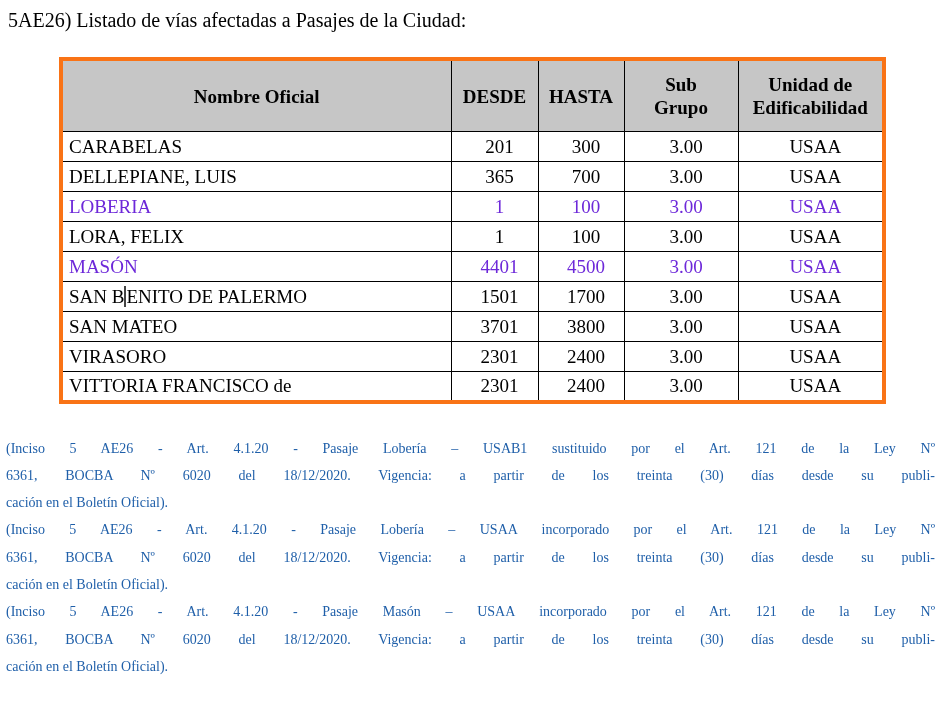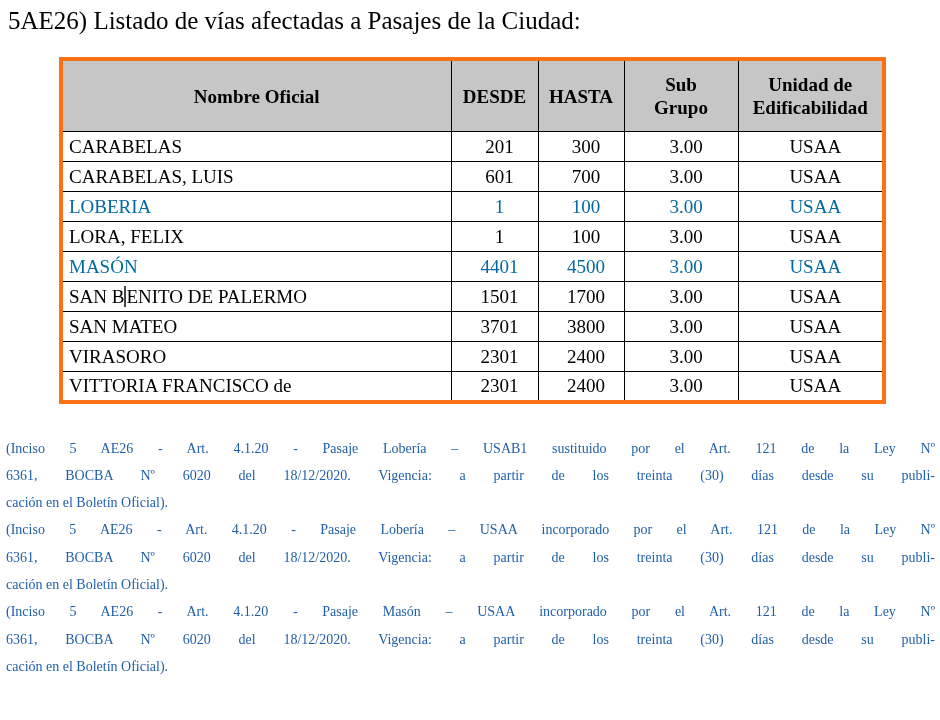--- a/index.html
+++ b/index.html
@@ -11,21 +11,21 @@
     width: 940px;
     height: 720px;
     font-family: "Liberation Serif", serif;
     color: #000000;
     overflow: hidden;
   }
   .page {
     padding: 9px 6px 0 6px;
   }
   .title {
-    font-size: 25px;
+    font-size: 20px;
     line-height: 23px;
     margin-left: 2px;
     white-space: nowrap;
   }
   table.streets {
     border-collapse: collapse;
     table-layout: fixed;
     margin: 25px 0 0 53px;
     border: 4px solid #f97316;
   }
@@ -49,21 +49,21 @@
   }
   table.streets td.name {
     text-align: left;
     padding-left: 6px;
   }
   table.streets td.num {
     text-align: center;
     padding-left: 11px;
   }
   table.streets tr.hl {
-    color: #0369a1;
+    color: #6d28d9;
   }
   .caret {
     display: inline-block;
     width: 2px;
     height: 21px;
     background: #444444;
     vertical-align: -4px;
   }
   .notes {
     margin-top: 31px;
@@ -108,22 +108,22 @@
     </thead>
     <tbody id="table-body">
         <tr>
           <td class="name">CARABELAS</td>
           <td class="num">201</td>
           <td class="num">300</td>
           <td class="num">3.00</td>
           <td class="num">USAA</td>
         </tr>
         <tr>
-          <td class="name">CARABELAS, LUIS</td>
-          <td class="num">601</td>
+          <td class="name">DELLEPIANE, LUIS</td>
+          <td class="num">365</td>
           <td class="num">700</td>
           <td class="num">3.00</td>
           <td class="num">USAA</td>
         </tr>
         <tr class="hl">
           <td class="name">LOBERIA</td>
           <td class="num">1</td>
           <td class="num">100</td>
           <td class="num">3.00</td>
           <td class="num">USAA</td>

